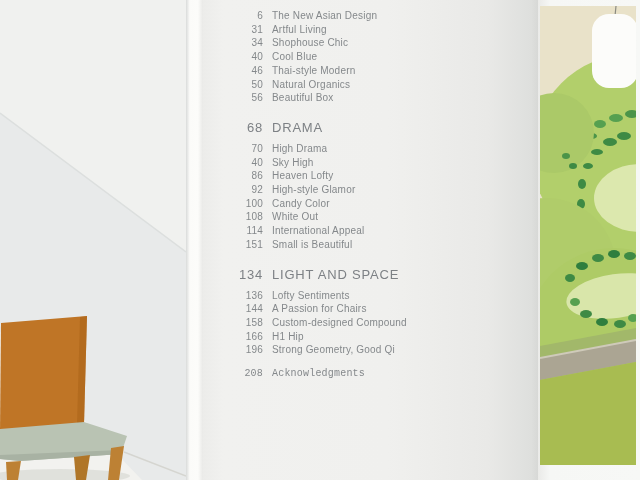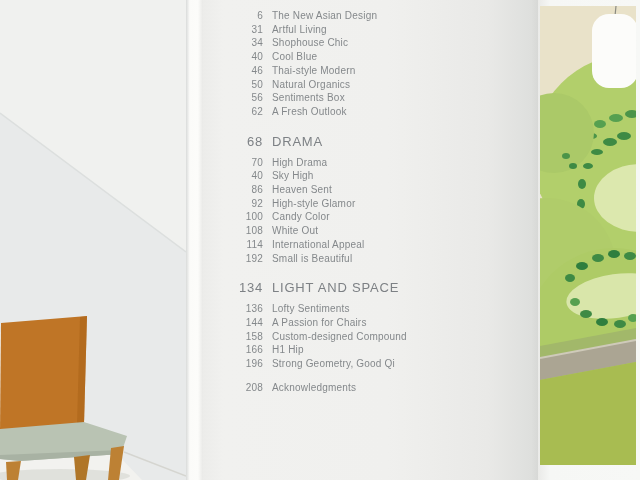--- a/index.html
+++ b/index.html
@@ -29,21 +29,21 @@
     display:flex;align-items:baseline;
     line-height:13.7px;font-size:10px;color:#84888b;
     letter-spacing:0.2px;
   }
   .toc-row .num{width:53px;text-align:right;flex:0 0 53px;}
   .toc-row .ttl{margin-left:9px;white-space:nowrap;}
   .toc-row.section{
     font-size:13px;line-height:16px;color:#7d8185;
     letter-spacing:0.8px;margin-top:15px;margin-bottom:6px;
   }
-  .toc-row.back-item{margin-top:10px;}
+  .toc-row.back-item{margin-top:10px;font-family:Liberation Mono, monospace;}
   
   .right-page{
     position:absolute;left:538px;top:0;width:102px;height:480px;
     background:linear-gradient(to right,#eaeae8 0%,#f6f7f5 12%,#f7f8f6 100%);
   }
   .right-photo{
     position:absolute;left:2px;top:6px;width:96px;height:459px;
     overflow:hidden;background:#e9e2c9;
   }
 </style>
@@ -100,60 +100,56 @@
       <div class="toc-row">
         <span class="num">46</span>
         <span class="ttl">Thai-style Modern</span>
       </div>
       <div class="toc-row">
         <span class="num">50</span>
         <span class="ttl">Natural Organics</span>
       </div>
       <div class="toc-row">
         <span class="num">56</span>
-        <span class="ttl">Sentiments Box</span>
-      </div>
-      <div class="toc-row">
-        <span class="num">62</span>
-        <span class="ttl">A Fresh Outlook</span>
+        <span class="ttl">Beautiful Box</span>
       </div>
       <div class="toc-row section">
         <span class="num">68</span>
         <span class="ttl">DRAMA</span>
       </div>
       <div class="toc-row">
         <span class="num">70</span>
         <span class="ttl">High Drama</span>
       </div>
       <div class="toc-row">
         <span class="num">40</span>
         <span class="ttl">Sky High</span>
       </div>
       <div class="toc-row">
         <span class="num">86</span>
-        <span class="ttl">Heaven Sent</span>
+        <span class="ttl">Heaven Lofty</span>
       </div>
       <div class="toc-row">
         <span class="num">92</span>
         <span class="ttl">High-style Glamor</span>
       </div>
       <div class="toc-row">
         <span class="num">100</span>
         <span class="ttl">Candy Color</span>
       </div>
       <div class="toc-row">
         <span class="num">108</span>
         <span class="ttl">White Out</span>
       </div>
       <div class="toc-row">
         <span class="num">114</span>
         <span class="ttl">International Appeal</span>
       </div>
       <div class="toc-row">
-        <span class="num">192</span>
+        <span class="num">151</span>
         <span class="ttl">Small is Beautiful</span>
       </div>
       <div class="toc-row section">
         <span class="num">134</span>
         <span class="ttl">LIGHT AND SPACE</span>
       </div>
       <div class="toc-row">
         <span class="num">136</span>
         <span class="ttl">Lofty Sentiments</span>
       </div>

